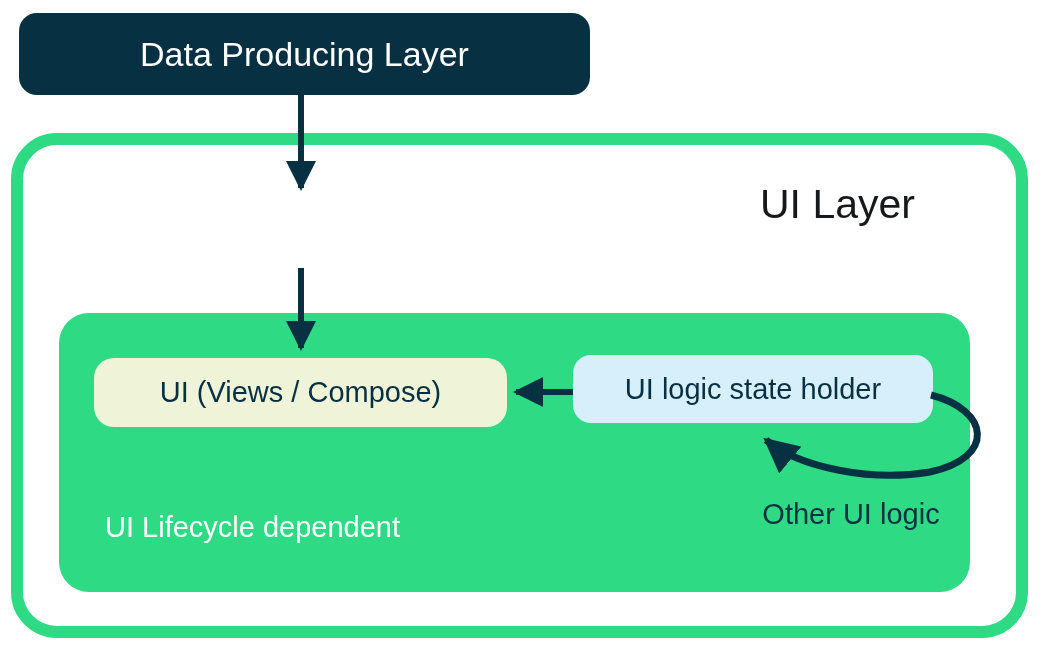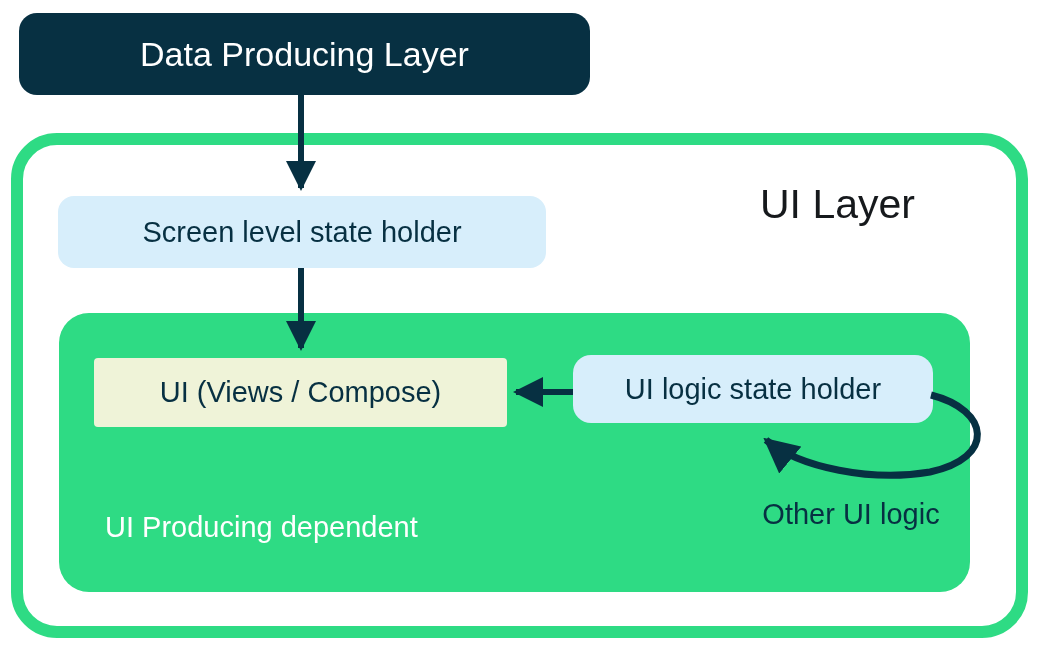--- a/index.html
+++ b/index.html
@@ -55,21 +55,21 @@
   }
   .lifecycle-group{
     position:absolute;
     left:59px;top:313px;width:911px;height:279px;
     background:var(--green);
     border-radius:30px;
   }
   .ui-views-box{
     left:94px;top:358px;width:413px;height:69px;
     background:var(--pale-yellow);
-    border-radius:4px;
+    border-radius:20px;
     color:var(--navy);
     font-size:29px;
   }
   .ui-logic-box{
     left:573px;top:355px;width:360px;height:68px;
     background:var(--light-blue);
     border-radius:18px;
     color:var(--navy);
     font-size:29px;
   }
@@ -100,35 +100,32 @@
 <div class="canvas">
 
   <div class="node navy-box">
     <span>Data Producing Layer</span>
   </div>
 
   <div class="ui-layer-container"></div>
 
   <div class="ui-layer-title">UI Layer</div>
 
-  <div class="node screen-holder-box">
-    <span>Screen level state holder</span>
-  </div>
 
   <div class="lifecycle-group"></div>
 
   <div class="node ui-views-box">
     <span>UI (Views / Compose)</span>
   </div>
 
   <div class="node ui-logic-box">
     <span>UI logic state holder</span>
   </div>
 
-  <div class="lifecycle-caption">UI Producing dependent</div>
+  <div class="lifecycle-caption">UI Lifecycle dependent</div>
 
   <div class="other-holders-caption">
     <div>Other UI logic</div>
   </div>
 
   <svg class="arrows" width="1046" height="663" viewBox="0 0 1046 663">
     <defs>
       <marker id="ah" viewBox="0 0 10 10" refX="9" refY="5" markerWidth="5" markerHeight="5" orient="auto-start-reverse">
         <path d="M0 0 L10 5 L0 10 Z" fill="#073042"></path>
       </marker>

